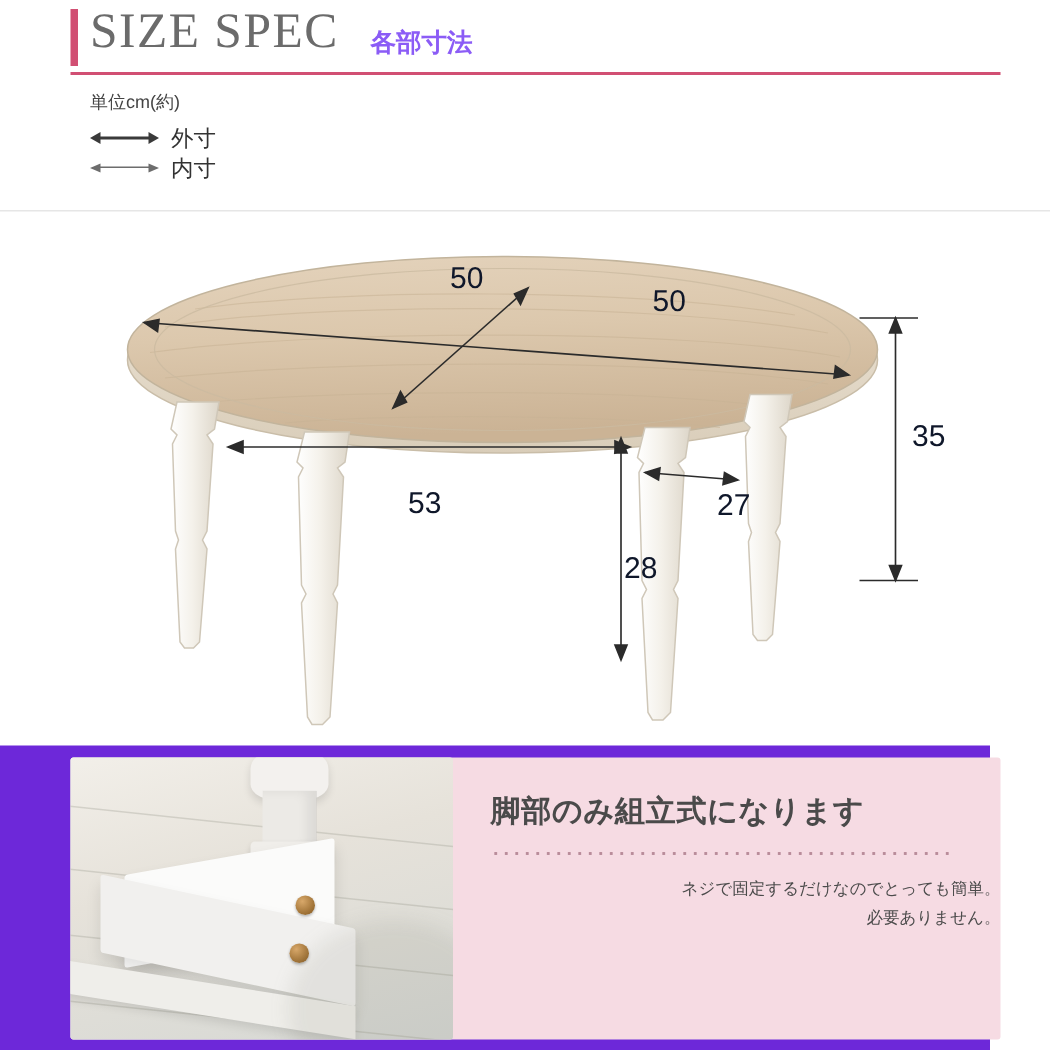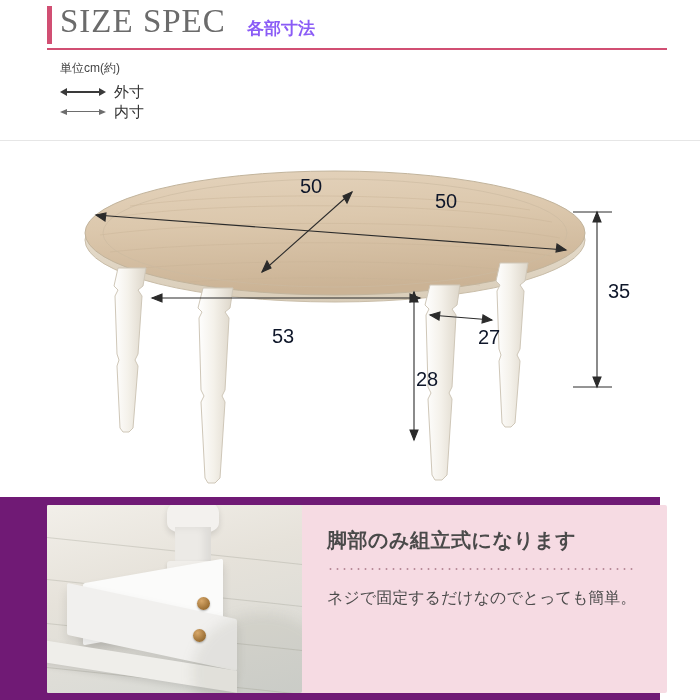--- a/index.html
+++ b/index.html
@@ -119,21 +119,21 @@
     font-size: 20px;
     color: #0f172a;
     font-family: "Liberation Sans", sans-serif;
   }
 
   
   .bottom {
     position: absolute;
     left: 0; top: 497px;
     width: 660px; height: 203px;
-    background: #701a75;
+    background: #6d28d9;
   }
   .bottom-inner {
     position: absolute;
     left: 47px; top: 8px;
     width: 620px; height: 188px;
     background: #f6dbe3;
     border-radius: 2px;
   }
   .photo {
     position: absolute;
@@ -232,23 +232,24 @@
   }
   .dot-rule {
     margin-top: 14px;
     width: 310px; height: 2px;
     background-image: radial-gradient(circle, #b98c9a 0.9px, transparent 1.2px);
     background-size: 7px 2px;
     background-repeat: repeat-x;
   }
   .bottom-body {
     margin-top: 14px;
-    font-size: 16px;
+    font-size: 11px;
     line-height: 1.72;
     color: #4b4b4b;
+    text-align: right;
   }
 </style>
 </head>
 <body>
 
 <div class="header">
   <div class="header-accent"></div>
   <div class="header-title">SIZE SPEC</div>
   <div class="header-sub">各部寸法</div>
   <div class="header-rule"></div>
@@ -379,17 +380,18 @@
       <div class="screw" style="left:146px; top:124px;"></div>
       <div class="rail"></div>
       <div class="shadowcorner"></div>
     </div>
 
     <div class="bottom-text">
       <div class="bottom-head">脚部のみ組立式になります</div>
       <div class="dot-rule"></div>
       <div class="bottom-body">
         <div>ネジで固定するだけなのでとっても簡単。</div>
+        <div>必要ありません。</div>
       </div>
     </div>
 
   </div>
 </div>
 
 </body></html>

